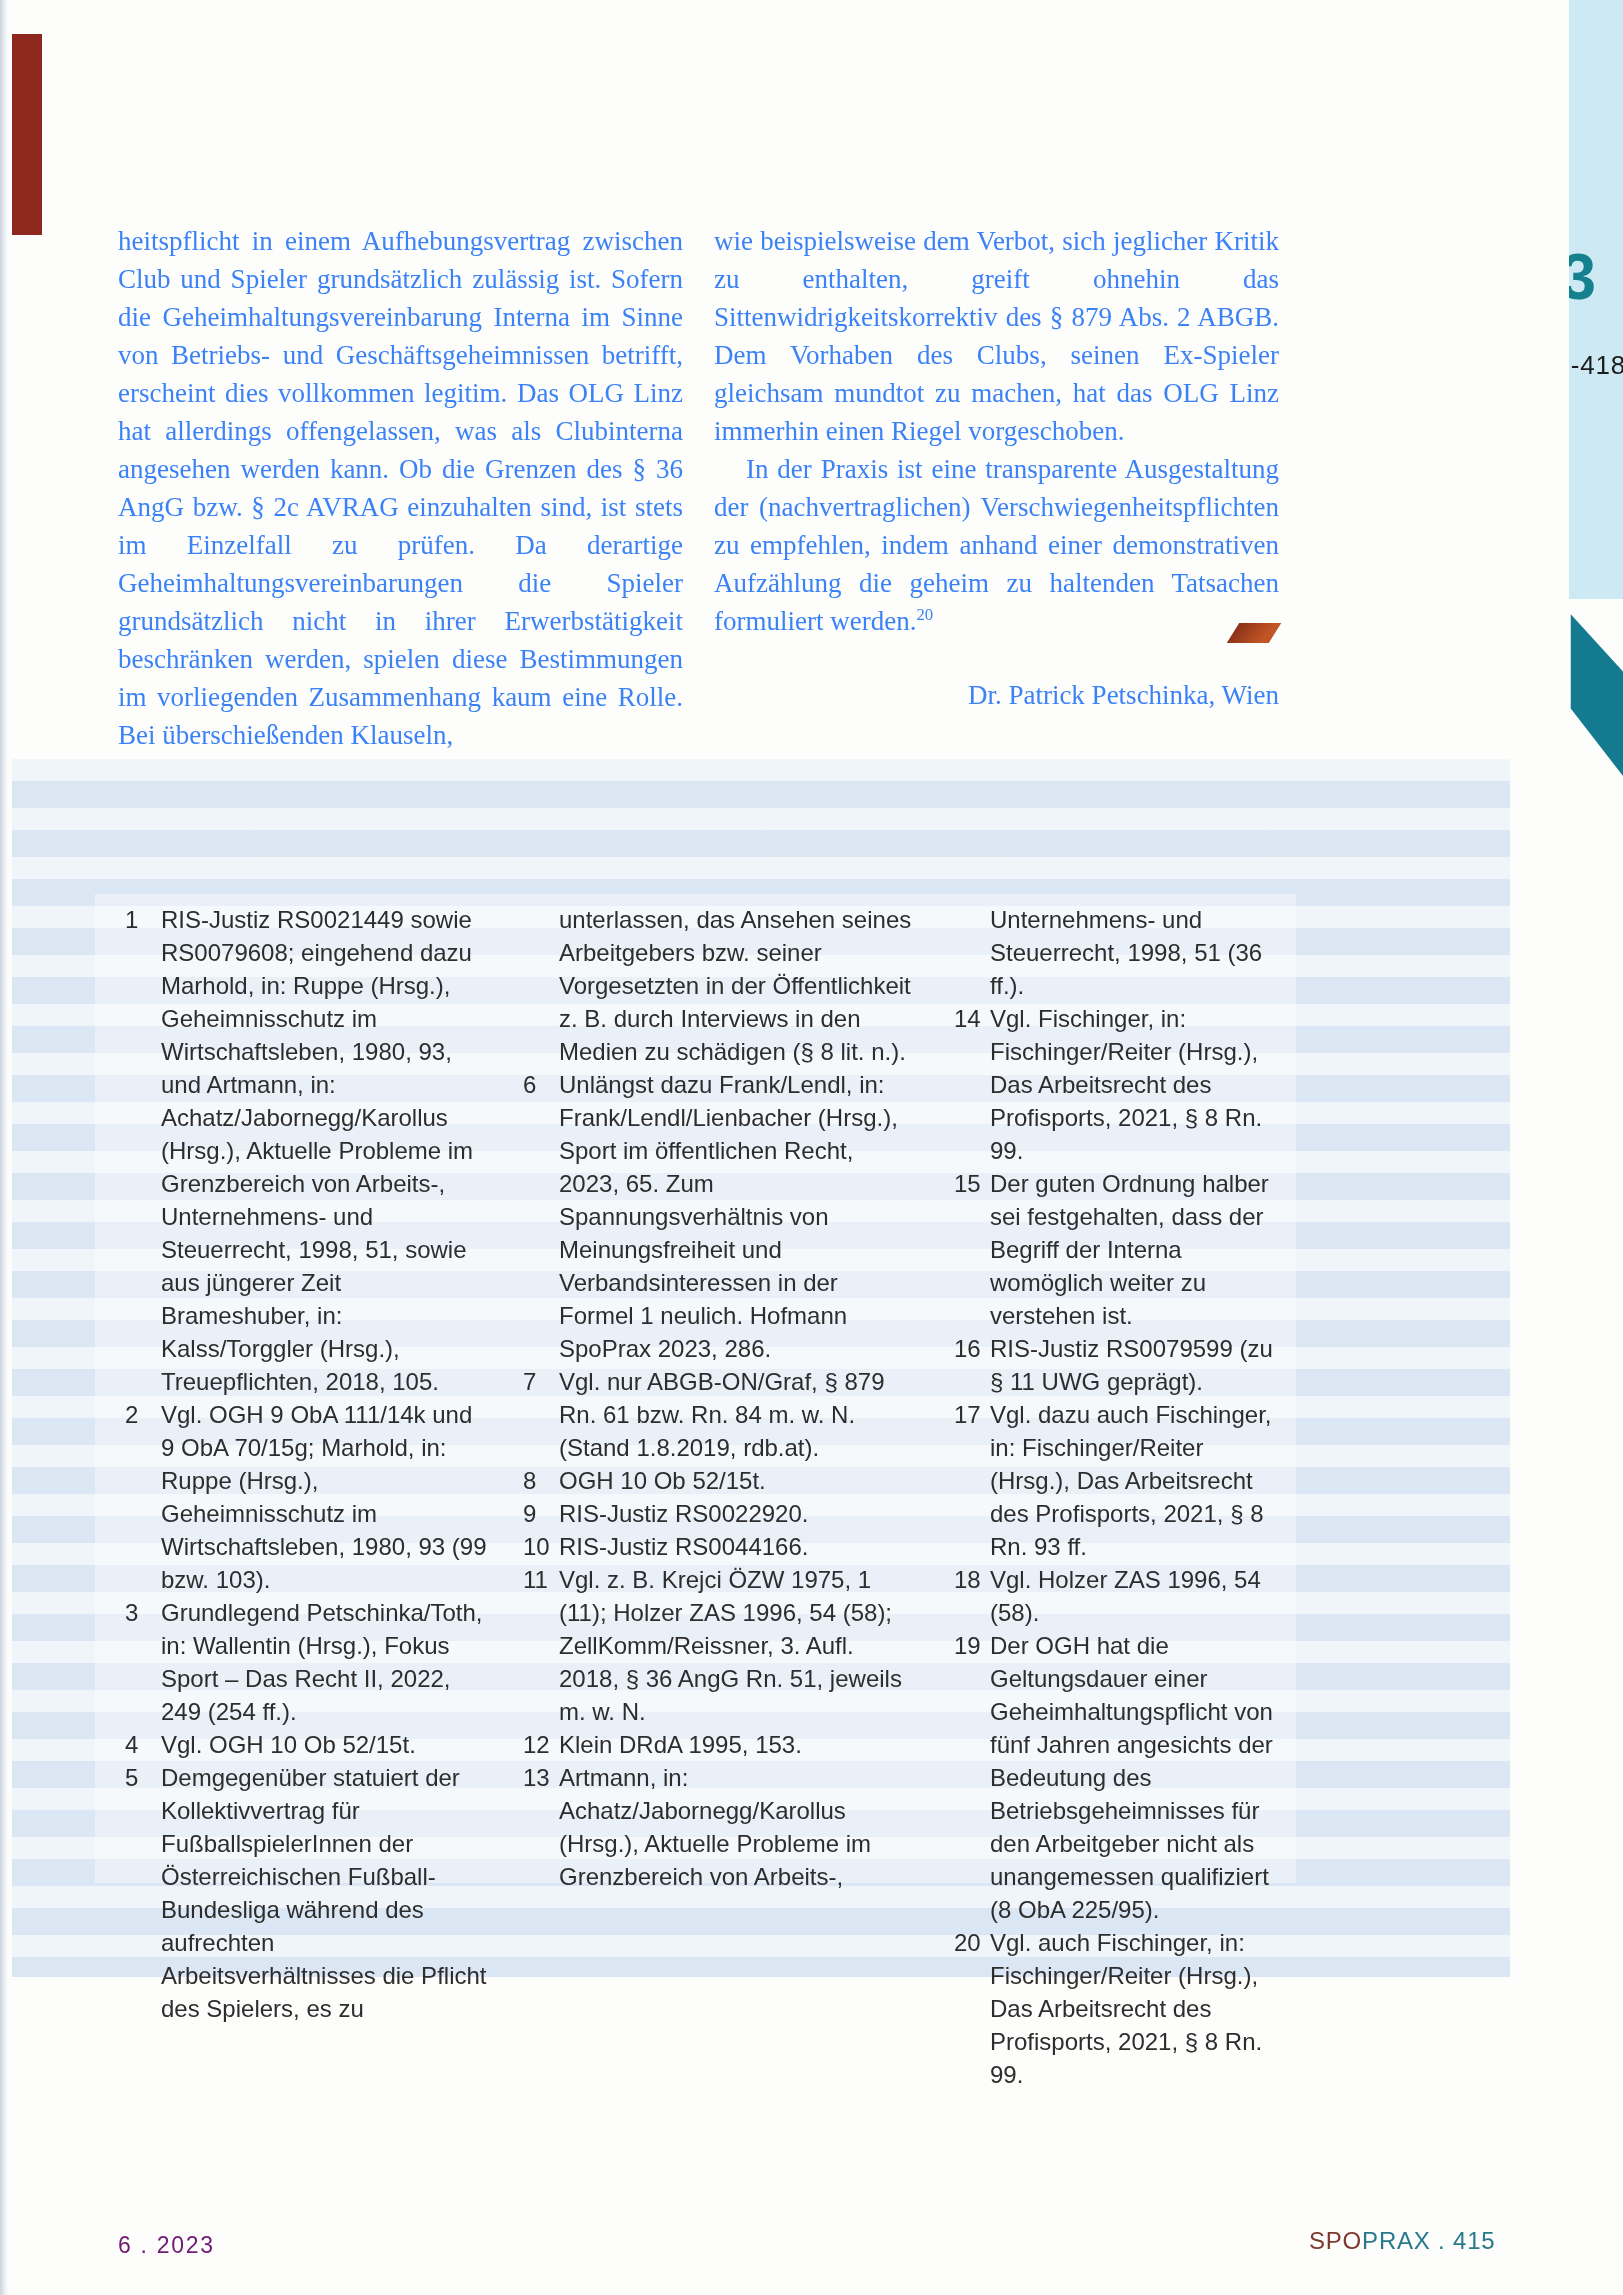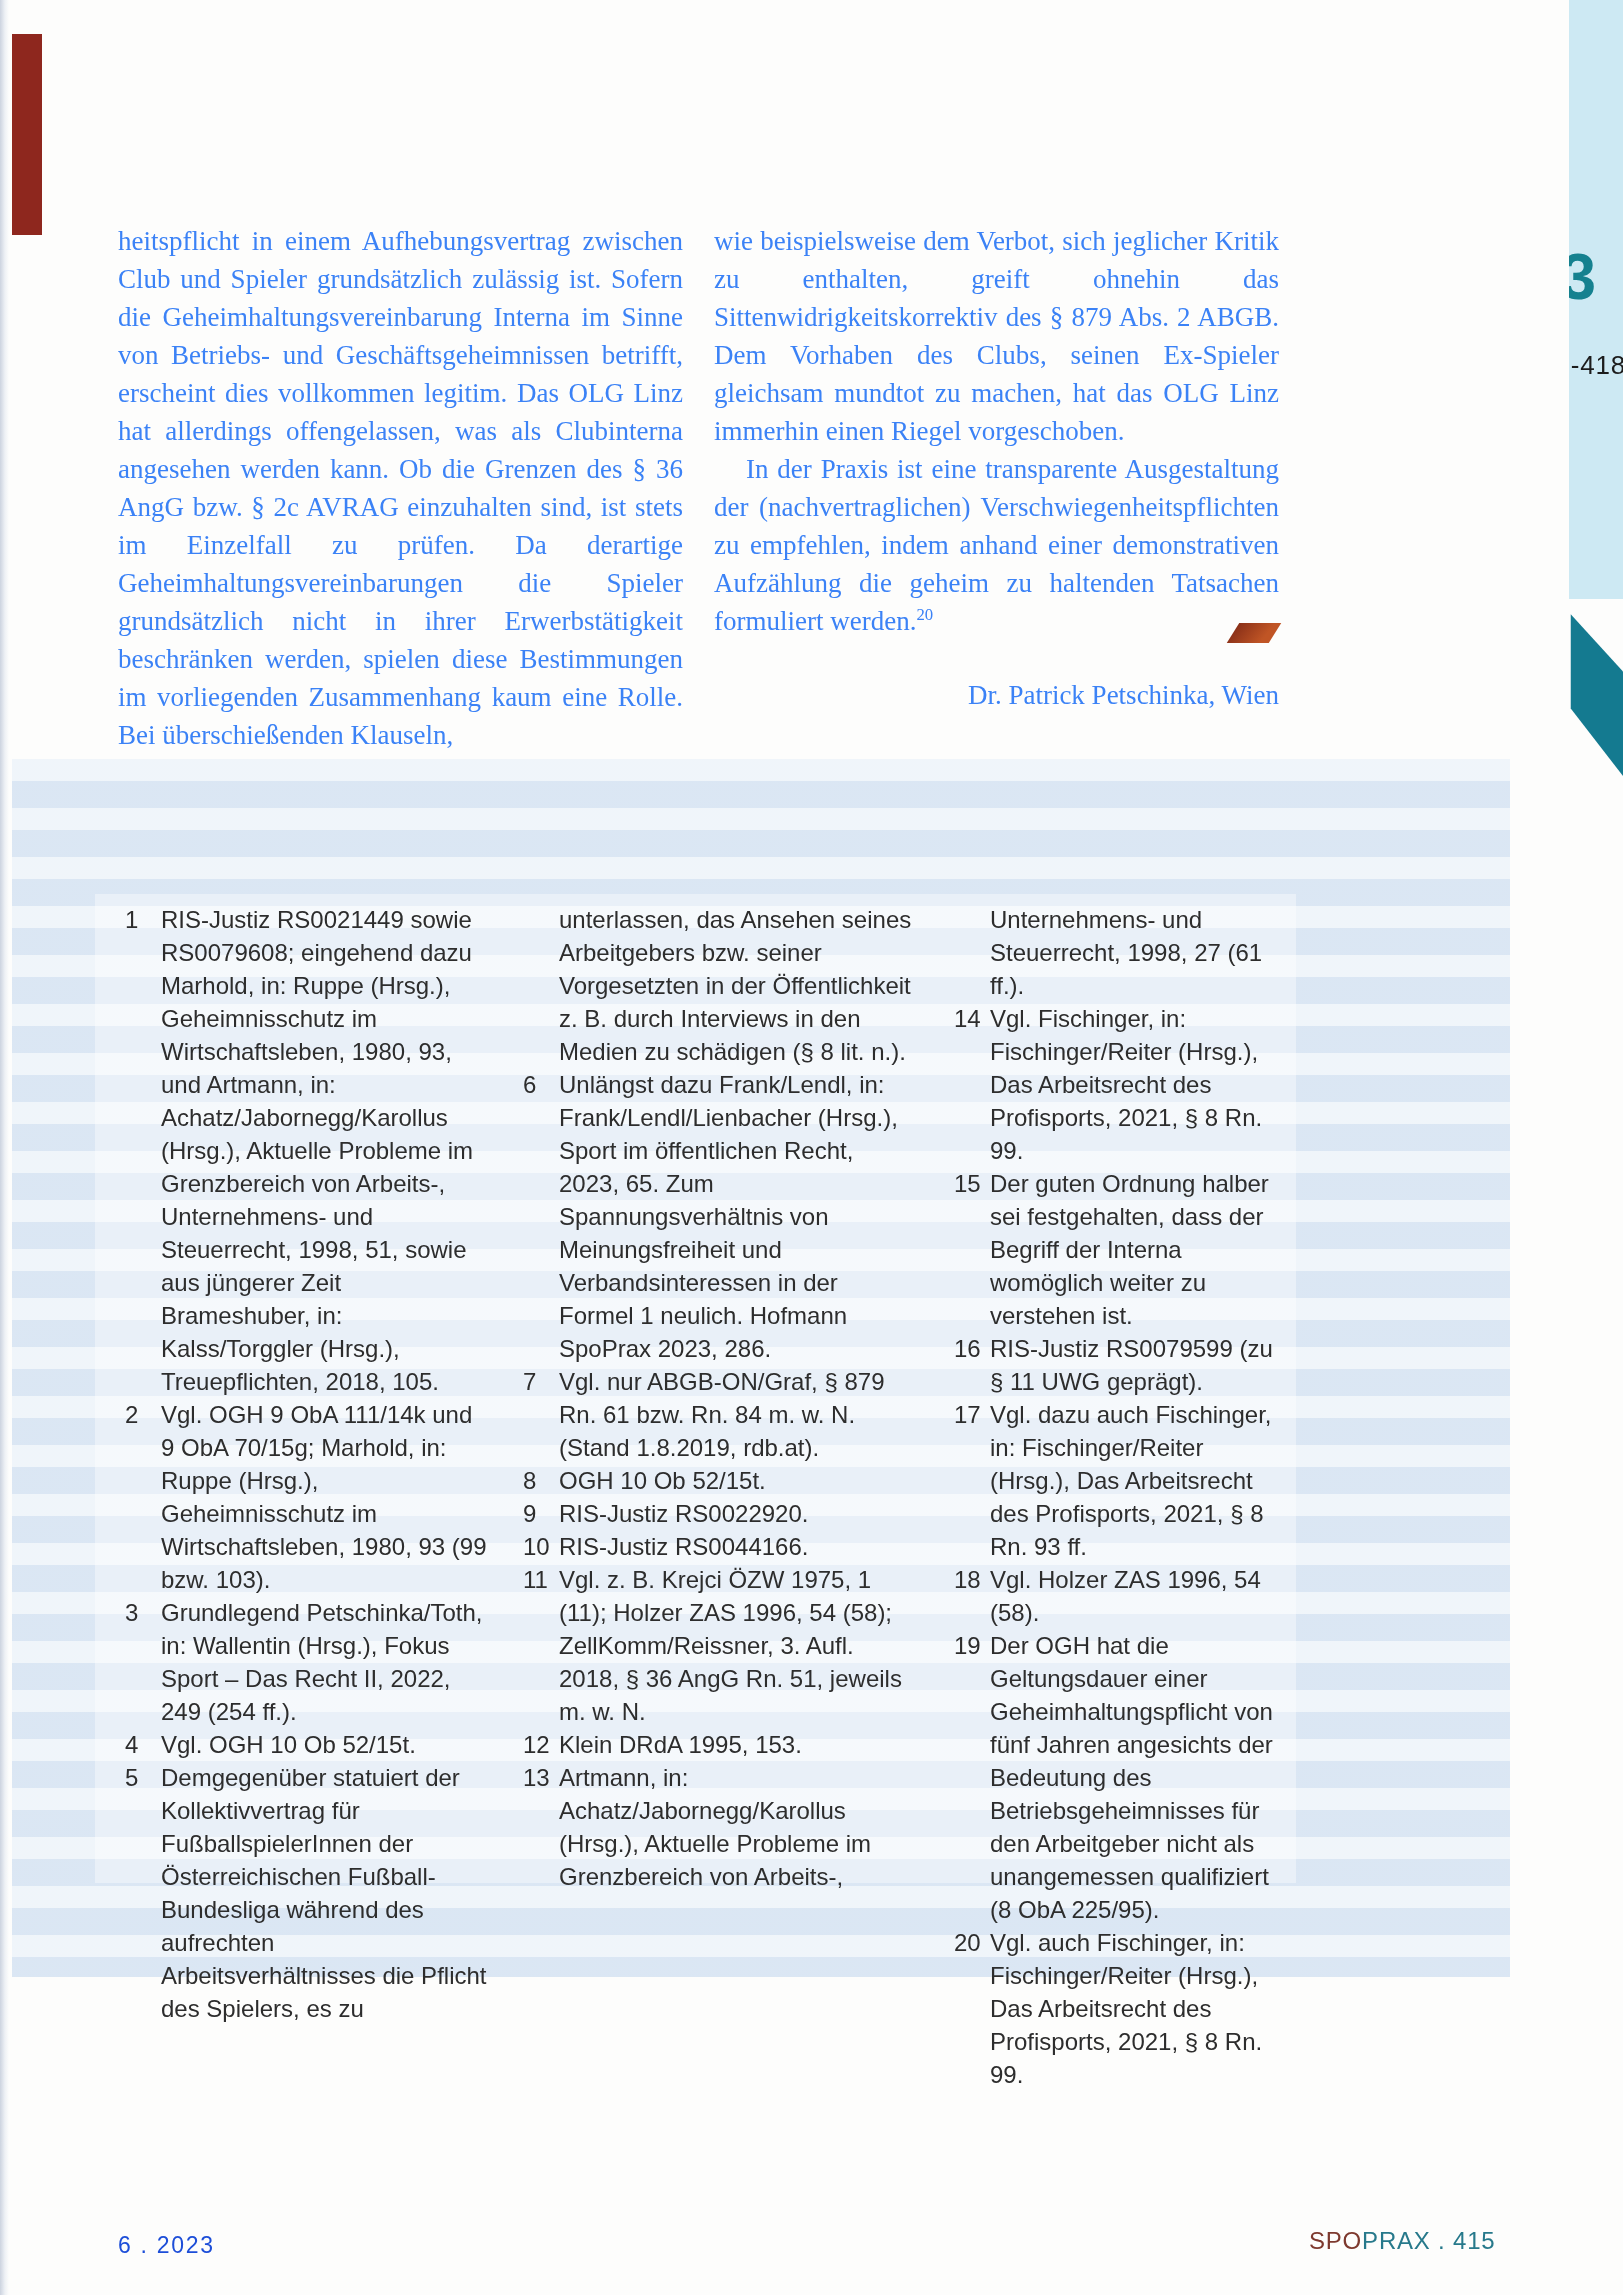--- a/index.html
+++ b/index.html
@@ -78,21 +78,21 @@
   }
   #fn-col-1{left:125px;width:362px;}
   #fn-col-2{left:523px;width:389px;}
   #fn-col-3{left:954px;width:331px;}
   .fn-item{display:flex;align-items:flex-start;}
   .fn-num{flex:0 0 36px;}
   .fn-text{flex:1;}
   
   .footer-issue{
     position:absolute;left:118px;top:2232px;
-    font-size:23px;color:#1d4ed8;letter-spacing:1.7px;
+    font-size:23px;color:#701a75;letter-spacing:1.7px;
   }
   .footer-brand{
     position:absolute;left:1309px;top:2227px;width:139px;
     font-size:24px;letter-spacing:0.8px;white-space:nowrap;
   }
   .brand-spo{color:#7d392e;}
   .brand-rest{color:#27798b;}
 </style>
 </head>
 <body>
@@ -202,21 +202,21 @@
       <div class="fn-item">
         <span class="fn-num">13</span>
         <span class="fn-text">Artmann, in: Achatz/Jabornegg/Karollus (Hrsg.), Aktuelle Probleme im Grenzbereich von Arbeits-,</span>
       </div>
     </div>
 
   <div class="fn-col" id="fn-col-3">
 
       <div class="fn-item">
         <span class="fn-num"></span>
-        <span class="fn-text">Unternehmens- und Steuerrecht, 1998, 27 (61 ff.).</span>
+        <span class="fn-text">Unternehmens- und Steuerrecht, 1998, 51 (36 ff.).</span>
       </div>
 
       <div class="fn-item">
         <span class="fn-num">14</span>
         <span class="fn-text">Vgl. Fischinger, in: Fischinger/Reiter (Hrsg.), Das Arbeitsrecht des Profisports, 2021, § 8 Rn. 99.</span>
       </div>
 
       <div class="fn-item">
         <span class="fn-num">15</span>
         <span class="fn-text">Der guten Ordnung halber sei festgehalten, dass der Begriff der Interna womöglich weiter zu verstehen ist.</span>

